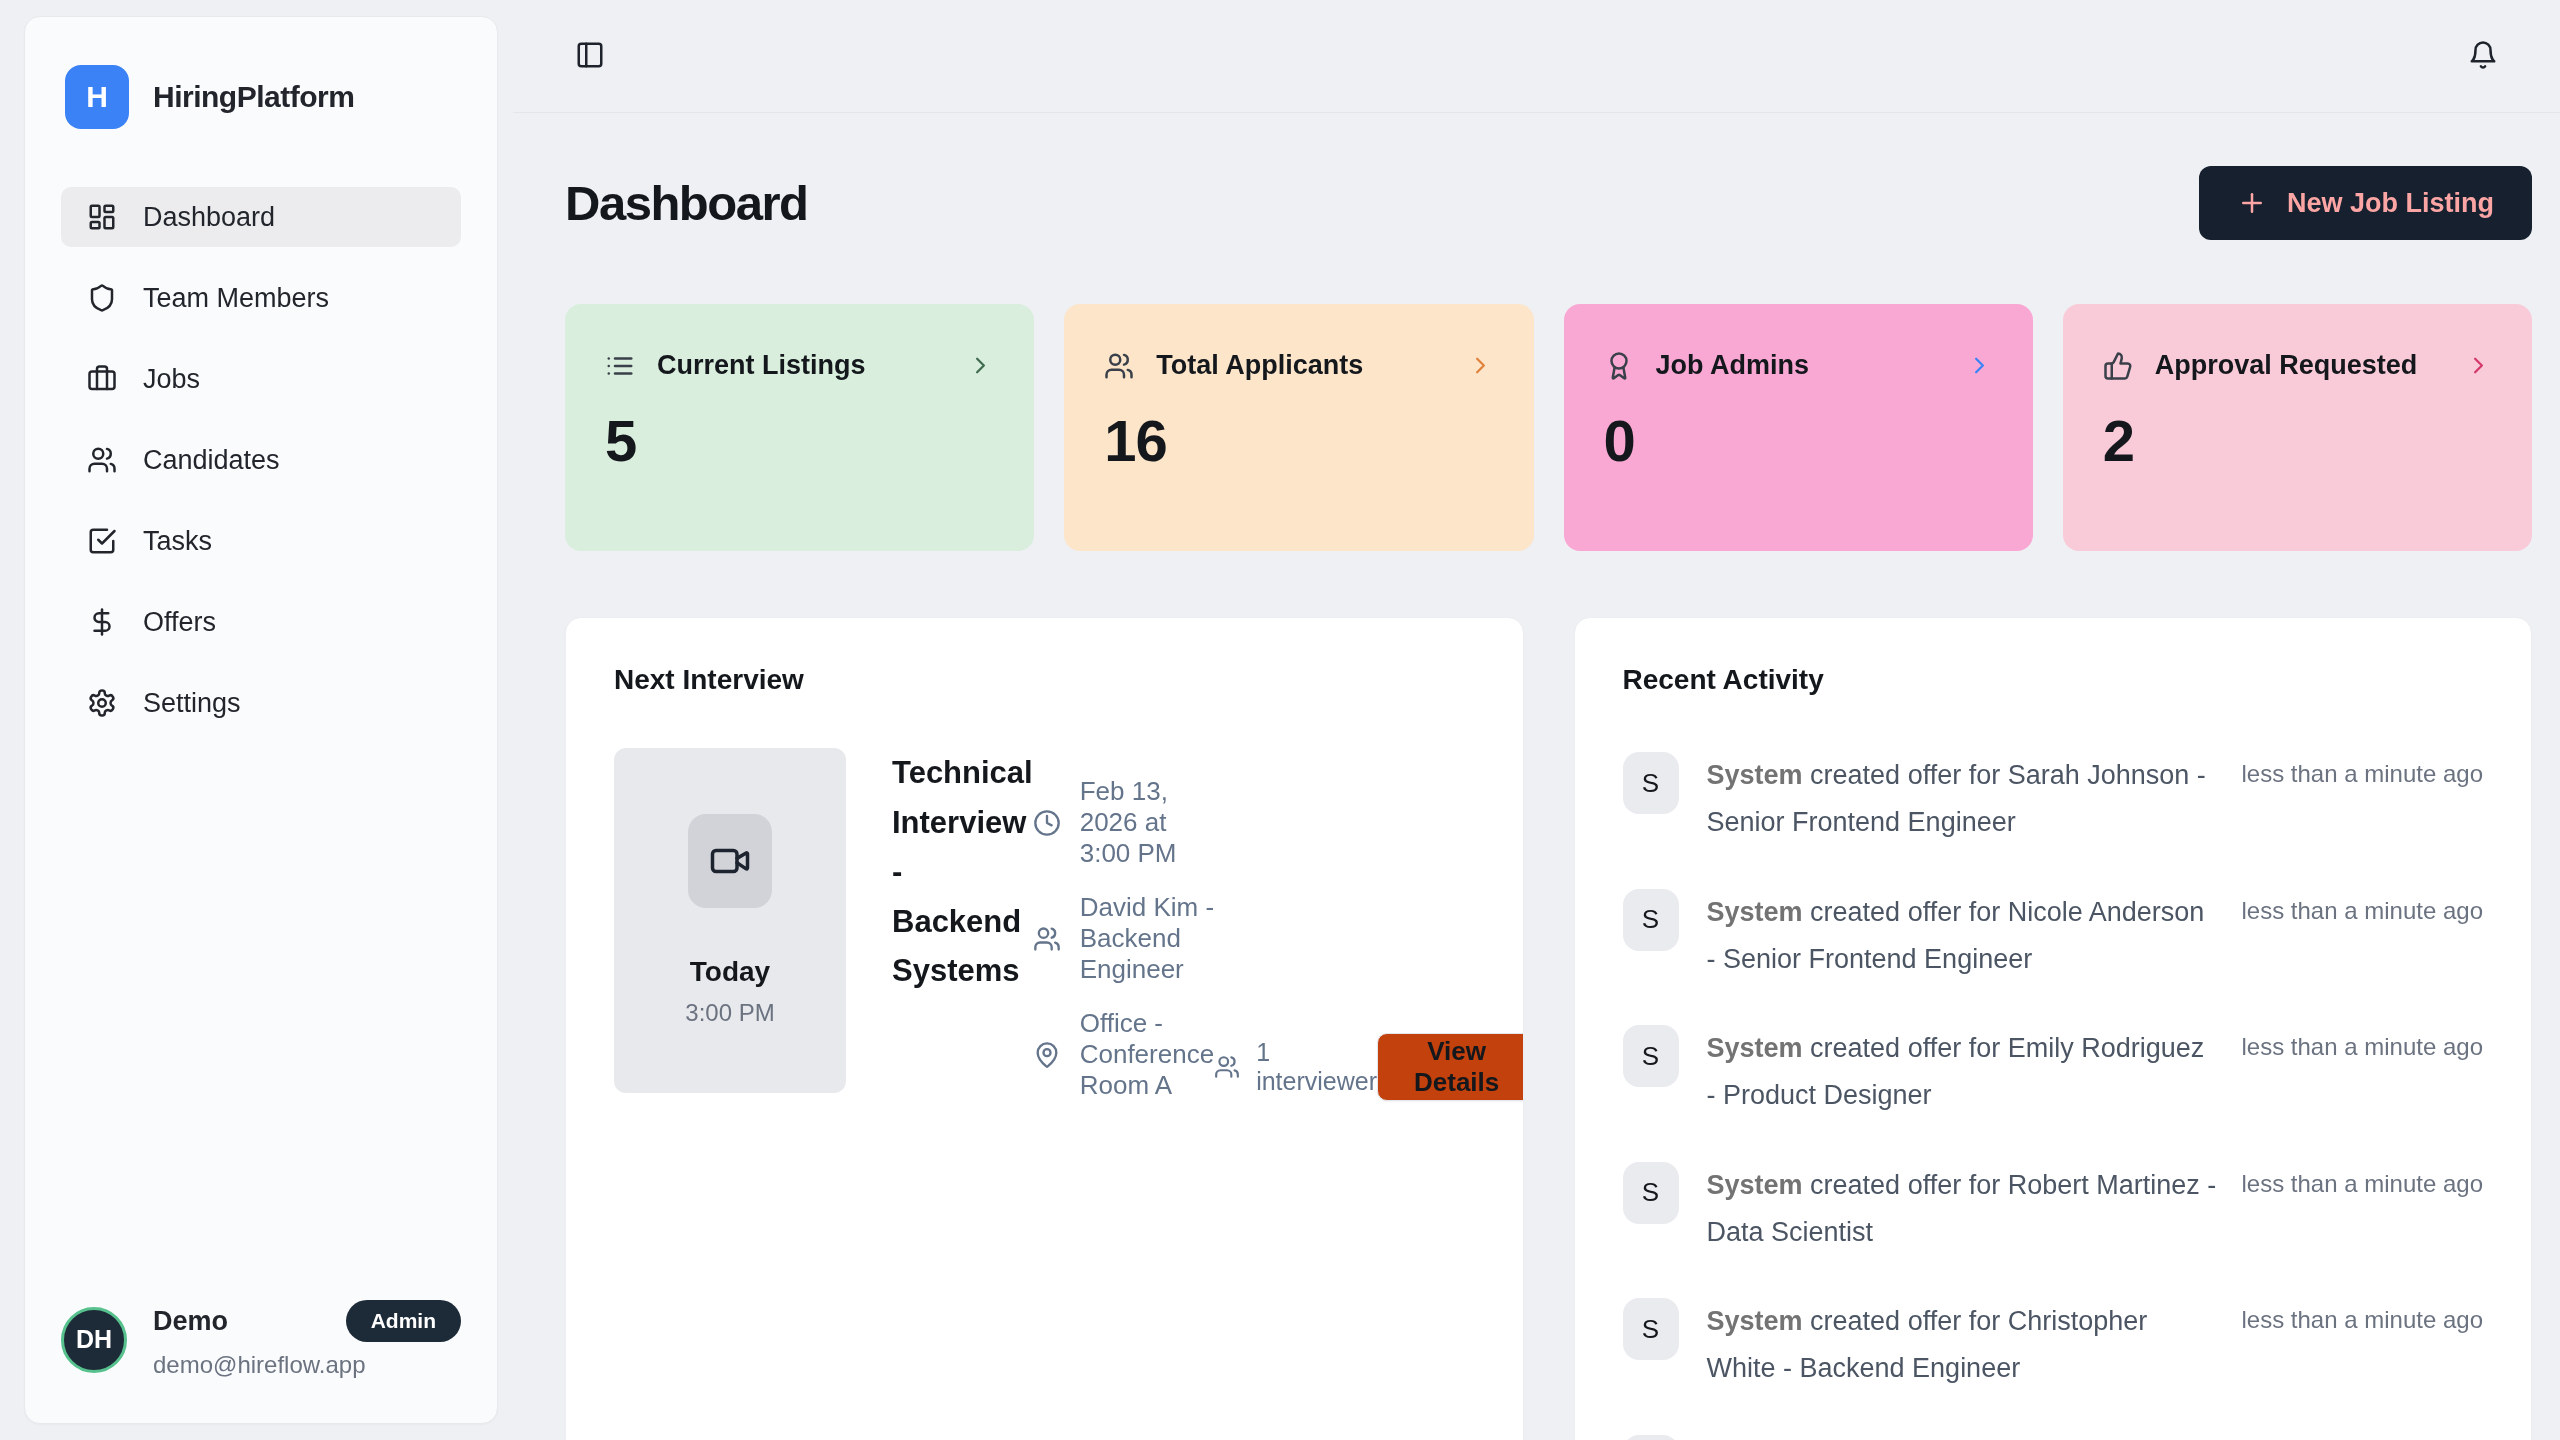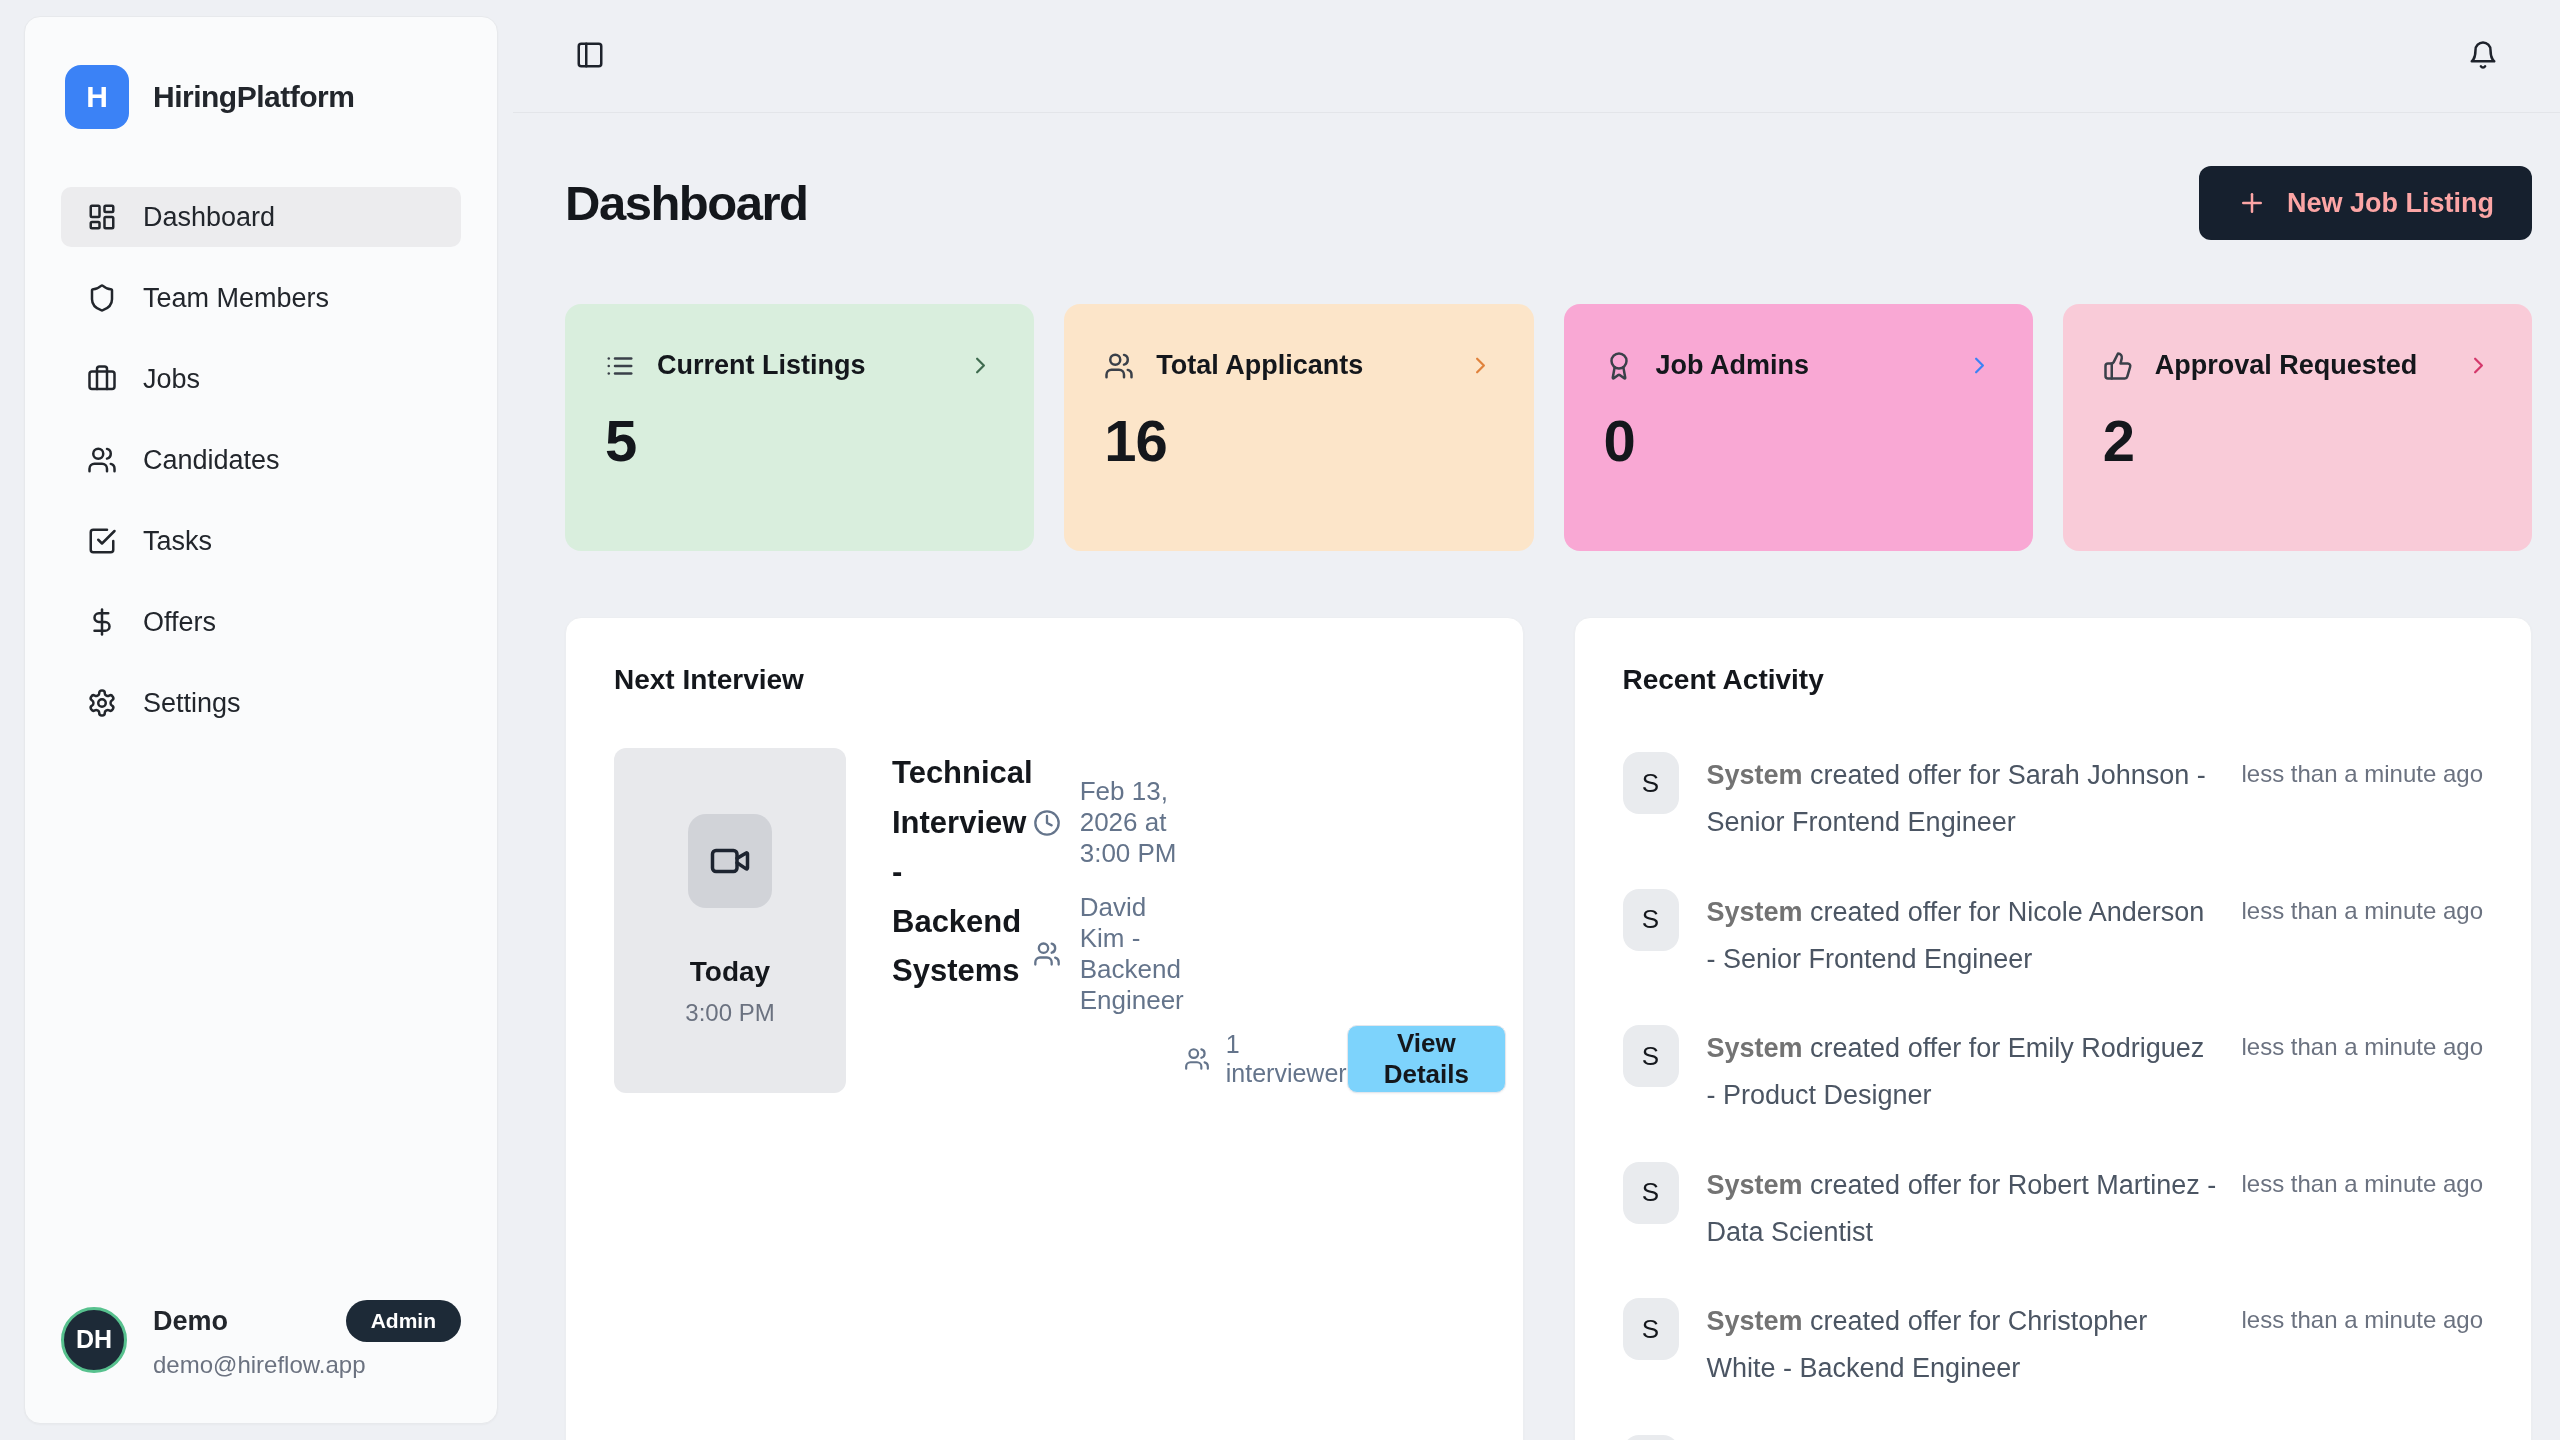--- a/index.html
+++ b/index.html
@@ -93,21 +93,21 @@
   .interview-title { font-size:31px; font-weight:700; line-height:1.6; color:#14171c; max-width:520px; }
   .meta-list { margin-top:28px; display:flex; flex-direction:column; gap:23px; }
   .meta-row { display:flex; align-items:center; gap:19px; font-size:26px; color:#64748b; }
   .meta-row .icon { color:#64748b; }
   .meta-row .icon svg { width:28px; height:28px; }
   .interview-foot { margin-top:auto; display:flex; align-items:center; justify-content:space-between; }
   .interviewer-count { display:flex; align-items:center; gap:16px; font-size:25px; color:#64748b; }
   .interviewer-count .icon { color:#64748b; }
   .interviewer-count .icon svg { width:26px; height:26px; }
   .secondary-btn {
-    height:68px; padding:0 36px; background:#7dd3fc; border:1px solid #e3e7ed; border-radius:10px;
+    height:68px; padding:0 36px; background:#c2410c; border:1px solid #e3e7ed; border-radius:10px;
     font-size:26px; font-weight:600; color:#14171c; font-family:inherit; cursor:pointer;
     box-shadow:0 1px 2px rgba(16,24,40,.05);
   }
 
   
   .activity-list { margin-top:56px; display:flex; flex-direction:column; gap:42px; }
   .activity-row { display:flex; gap:28px; }
   .activity-avatar {
     width:56px; height:62px; border-radius:16px; background:#e9ebee; flex-shrink:0;
     display:flex; align-items:center; justify-content:center; font-size:26px; color:#14171c;
@@ -362,20 +362,29 @@
                   <svg viewBox="0 0 24 24" fill="none" stroke="currentColor" stroke-width="2" stroke-linecap="round" stroke-linejoin="round">
                     <path d="M16 21v-2a4 4 0 0 0-4-4H6a4 4 0 0 0-4 4v2"></path>
                     <circle cx="9" cy="7" r="4"></circle>
                     <path d="M22 21v-2a4 4 0 0 0-3-3.87"></path>
                     <path d="M16 3.13a4 4 0 0 1 0 7.75"></path>
                   </svg>
                 </span>
     <span>David Kim - Backend Engineer</span>
   </div>
 
+  <div class="meta-row">
+    <span class="icon">
+                  <svg viewBox="0 0 24 24" fill="none" stroke="currentColor" stroke-width="2" stroke-linecap="round" stroke-linejoin="round">
+                    <path d="M20 10c0 4.993-5.539 10.193-7.399 11.799a1 1 0 0 1-1.202 0C9.539 20.193 4 14.993 4 10a8 8 0 0 1 16 0"></path>
+                    <circle cx="12" cy="10" r="3"></circle>
+                  </svg>
+                </span>
+    <span>Office - Conference Room A</span>
+  </div>
 </div>
           <div class="interview-foot">
             <div class="interviewer-count">
               <span class="icon">
                   <svg viewBox="0 0 24 24" fill="none" stroke="currentColor" stroke-width="2" stroke-linecap="round" stroke-linejoin="round">
                     <path d="M16 21v-2a4 4 0 0 0-4-4H6a4 4 0 0 0-4 4v2"></path>
                     <circle cx="9" cy="7" r="4"></circle>
                     <path d="M22 21v-2a4 4 0 0 0-3-3.87"></path>
                     <path d="M16 3.13a4 4 0 0 1 0 7.75"></path>
                   </svg>

